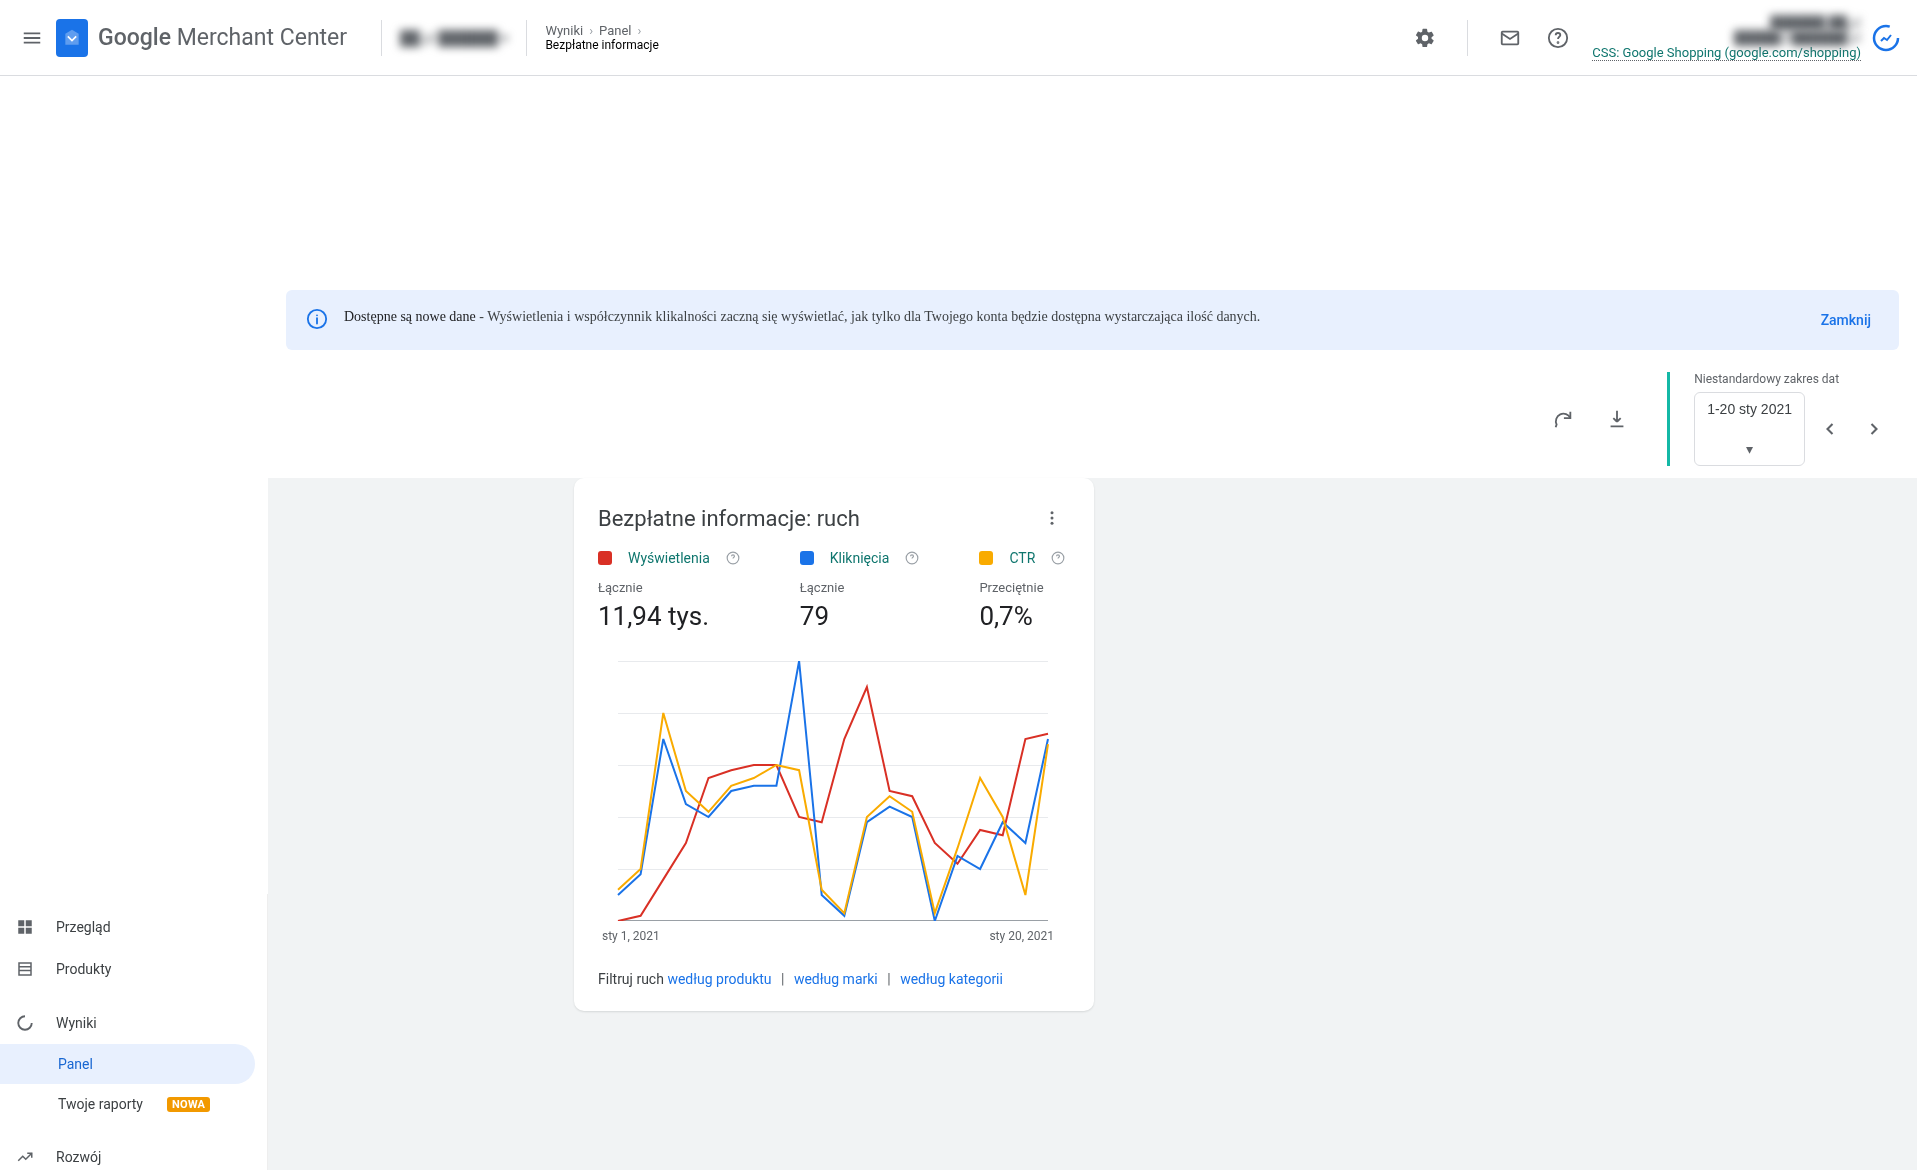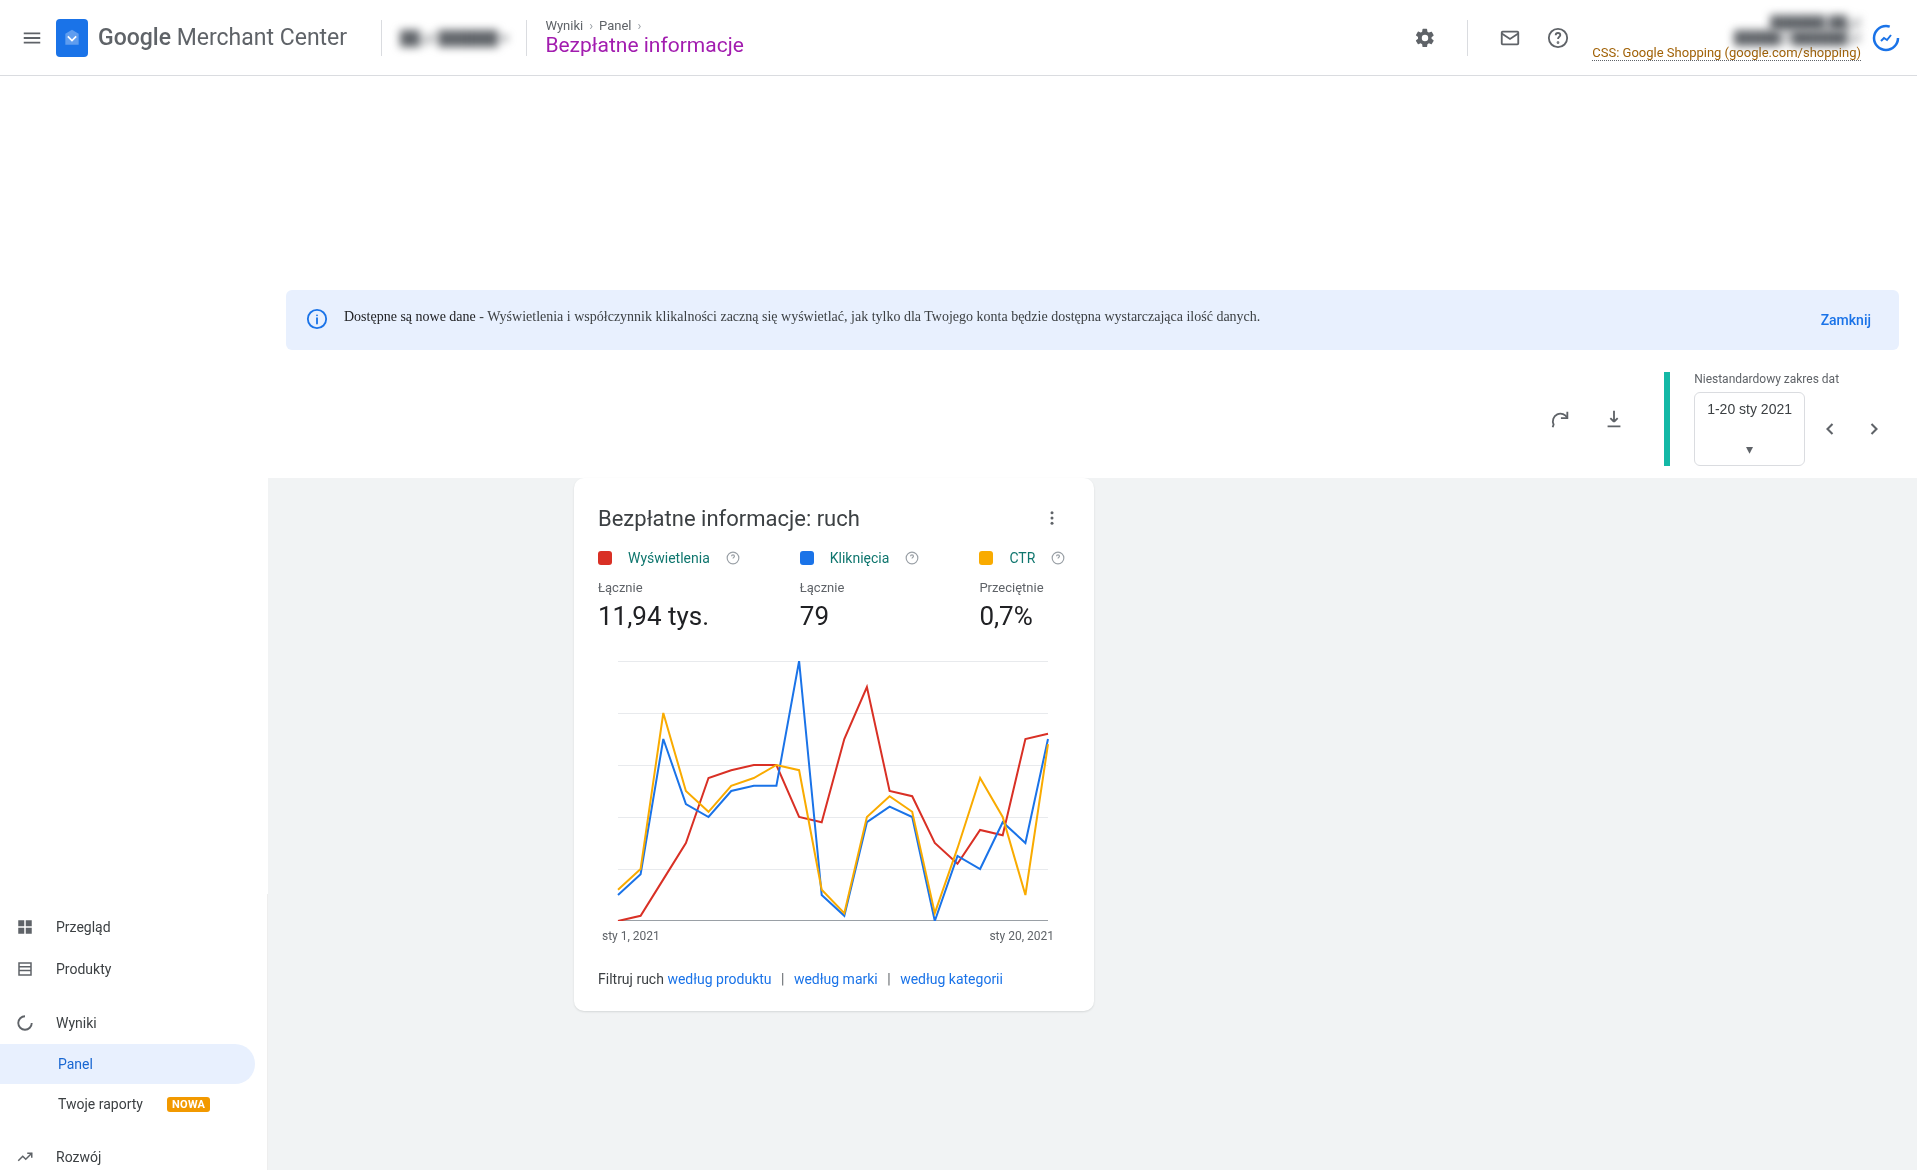--- a/index.html
+++ b/index.html
@@ -11,26 +11,26 @@
   .logo-wrap { display:flex; align-items:center; gap:10px; margin-right:16px; }
   .logo-icon { width:32px; height:38px; background:#1a73e8; border-radius:4px; display:flex; align-items:center; justify-content:center; position:relative; }
   .logo-icon svg { }
   .app-title { font-size: 23px; color: #5f6368; }
   .app-title .bold { font-weight: 500; }
   .vdiv { width:1px; height:36px; background:#dadce0; margin: 0 18px; }
   .account-sel { color:#5f6368; filter: blur(4px); font-size:14px; display:flex; align-items:center; gap:6px; }
   .breadcrumbs { display:flex; flex-direction:column; }
   .crumbs-line { display:flex; align-items:center; gap:6px; font-size:13px; color:#5f6368; }
   .crumbs-line .chev { color:#9aa0a6; }
-  .page-name { font-size:21px; color:#a21caf; }
+  .page-name { font-size:12px; color:#000000; }
   .header-spacer { flex:1; }
   .hicon-btn { width:48px; height:48px; display:flex; align-items:center; justify-content:center; color:#5f6368; border:none; background:none; cursor:pointer; border-radius:50%; }
   .account-box { text-align:right; font-size:13px; margin: 0 10px; }
   .account-box .blurred { filter: blur(4px); color:#5f6368; }
-  .account-box .css-line { color:#a16207; border-bottom:1px dotted #5f6368; }
+  .account-box .css-line { color:#0f766e; border-bottom:1px dotted #5f6368; }
   .ring-icon { width:30px; height:30px; }
 
   
   .layout { display:flex; min-height: calc(100vh - 68px); align-items: flex-end; }
   .sidebar { width: 268px; padding-top: 12px; border-right: 1px solid #eee; background:#fff; }
   .side-item { display:flex; align-items:center; gap:18px; padding: 12px 24px 12px 16px; color:#3c4043; cursor:pointer; font-size:14px; border-radius: 0 24px 24px 0; margin-right:12px; }
   .side-item.sub { padding-left: 58px; }
   .side-item.active { background:#e8f0fe; color:#1967d2; }
   .side-item .sicon { width:22px; color:#5f6368; display:flex; }
   .badge { background:#f29900; color:#fff; font-size:11px; font-weight:700; border-radius:3px; padding:1px 5px; margin-left:6px; letter-spacing:0.3px; }
@@ -41,21 +41,21 @@
   
   .banner { margin: 18px 18px 10px 18px; background:#e8f0fe; border-radius:6px; display:flex; padding: 16px 20px; gap:16px; align-items:flex-start; }
   .banner .info-ic { color:#1a73e8; flex:0 0 auto; margin-top:2px; }
   .banner .msg { flex:1; font-size:14px; color:#3c4043; line-height:1.5;font-family:Liberation Serif, serif; }
   .banner .msg b { color:#202124; font-weight:500; }
   .banner .close-link { color:#1a73e8; font-weight:500; cursor:pointer; padding: 6px 8px; }
 
   
   .toolbar { display:flex; align-items:center; justify-content:flex-end; padding: 12px 24px; gap: 10px; }
   .ticon-btn { width:44px; height:44px; display:flex; align-items:center; justify-content:center; color:#5f6368; border:none; background:none; cursor:pointer; border-radius:50%; }
-  .date-box { display:flex; flex-direction:column; margin-left: 18px; border-left:6px solid #14b8a6; padding-left: 24px; }
+  .date-box { display:flex; flex-direction:column; margin-left: 18px; border-left:3px solid #14b8a6; padding-left: 24px; }
   .date-label { font-size:12px; color:#5f6368; margin-bottom:6px; }
   .date-controls { display:flex; align-items:center; gap:6px; }
   .date-picker { border:1px solid #dadce0; border-radius:6px; padding: 8px 12px; font-size:14px; color:#3c4043; display:flex; align-items:center; gap:24px; cursor:pointer; background:#fff;flex-direction:column; }
   .date-picker .dd { color:#5f6368; }
   .nav-arrow { width:38px; height:38px; display:flex; align-items:center; justify-content:center; color:#5f6368; cursor:pointer; }
 
   
   .content-bg { background:#f1f3f4; padding: 0 0 40px 0; min-height: 700px; }
 
   .card { width: 520px; margin: 0 auto 0 306px; background:#fff; border-radius:10px; padding: 22px 24px 24px 24px; box-shadow: 0 1px 2px rgba(60,64,67,0.15); position:relative; }

